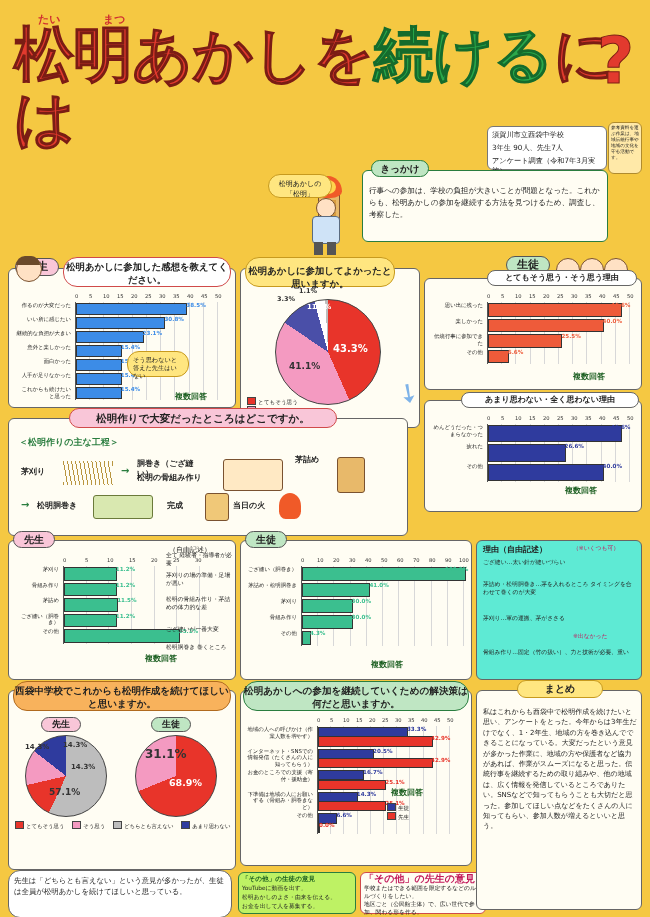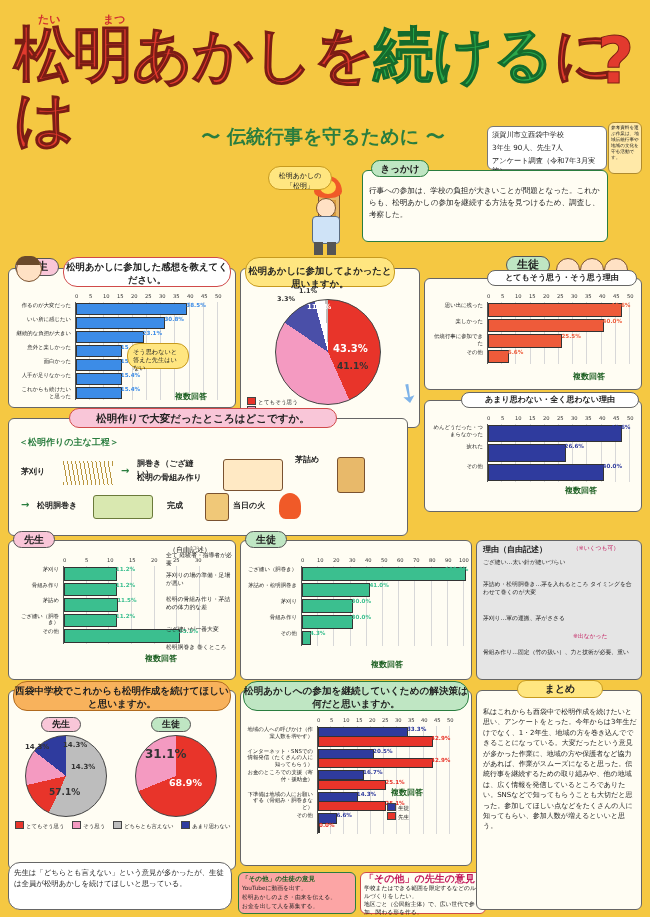--- a/index.html
+++ b/index.html
@@ -49,38 +49,37 @@
   .axis{position:absolute;font-size:5.2px;color:#333;}
   .bar{position:absolute;}
   .barlabel{position:absolute;font-size:5.6px;font-weight:bold;}
   .catlabel{position:absolute;font-size:5.4px;line-height:6.5px;text-align:right;}
   .gridline{position:absolute;width:1px;background:#d8d8d8;}
   .pie{position:absolute;border-radius:50%;}
   .legend{position:absolute;font-size:5.6px;line-height:8px;}
   .legend .sw{display:inline-block;width:7px;height:6px;margin-right:2px;vertical-align:-1px;border:0.5px solid #444;}
   .note{position:absolute;font-size:7px;font-weight:bold;color:#c2185b;}
   .arrow{position:absolute;color:#2a7d3f;font-weight:bold;}
-  .bubble{position:absolute;box-sizing:border-box;background:#fff;border:1.5px solid #666;border-radius:12px;font-size:7.2px;line-height:10px;padding:4px 5px;}
+  .bubble{position:absolute;box-sizing:border-box;background:#fff;border:1.5px solid #666;border-radius:12px;font-size:7.2px;line-height:10px;padding:4px 5px;margin-top:8px;}
   .tiny{font-size:5.8px;line-height:7.6px;}
   .face{position:absolute;border-radius:50%;background:#ffe1c4;border:1.2px solid #7a5230;}
 </style>
 </head>
 <body>
 
 <div class="poster">
 
   <div class="title-wrap">
     <span class="furi f1">たい</span>
     <span class="furi f2">まつ</span>
     <div class="maintitle">
       <span>松明あかし</span><span>を</span><span class="g">続ける</span><span>には</span>
     </div>
     <div class="qmark">?</div>
   </div>
-  <div class="subtitle">〜 伝統行事を守るために 〜</div>
 
   <div class="box" style="left:487px;top:126px;width:120px;height:44px;background:#fff;border-color:#777;">
     <div class="txt" style="left:4px;top:3px;width:112px;">須賀川市立西袋中学校</div>
     <div class="txt" style="left:4px;top:16px;width:112px;">3年生 90人、先生7人</div>
     <div class="txt" style="left:4px;top:29px;width:112px;">アンケート調査（令和7年3月実施）</div>
   </div>
   <div class="box" style="left:608px;top:122px;width:34px;height:52px;background:#ffe9a8;border-color:#b08b2e;">
     <div class="txt tiny" style="left:2px;top:2px;width:30px;font-size:4.6px;line-height:6px;">参考資料を運ぶ作業は、地域伝統行事や地域の文化を守る活動です。</div>
   </div>
 
@@ -180,21 +179,21 @@
   </div>
 
   <div class="box" style="left:240px;top:268px;width:180px;height:160px;background:#fffdf3;border-color:#666;">
     <div class="lbl hdr-yellow" style="left:4px;top:-12px;width:150px;height:30px;line-height:13px;font-size:9.4px;padding-top:6px;border-color:#c79a1e;">
       <span>松明あかしに参加してよかったと思いますか。</span>
     </div>
 
     <div class="pie" style="left:34px;top:30px;width:104px;height:104px;border:1.5px solid #444;
          background:conic-gradient(#e8342a 0deg 156deg, #f49ac1 156deg 304deg, #4a4fa8 304deg 345deg, #ffffff 345deg 357deg, #bdbdbd 357deg 360deg);"></div>
     <div class="barlabel" style="left:92px;top:74px;color:#fff;font-size:10px;">43.3%</div>
-    <div class="barlabel" style="left:48px;top:92px;color:#333;font-size:9px;margin-left:48px;">41.1%</div>
+    <div class="barlabel" style="left:48px;top:92px;color:#333;font-size:9px;">41.1%</div>
     <div class="barlabel" style="left:66px;top:34px;color:#fff;font-size:7px;">11.3%</div>
     <div class="barlabel" style="left:36px;top:26px;color:#333;font-size:6.5px;">3.3%</div>
     <div class="barlabel" style="left:58px;top:18px;color:#333;font-size:6.5px;">1.1%</div>
 
     <div class="legend" style="left:6px;top:128px;width:122px;">
       <div><span class="sw" style="background:#e8342a"></span><span>とてもそう思う</span></div>
       <div><span class="sw" style="background:#f49ac1"></span><span>そう思う</span></div>
       <div><span class="sw" style="background:#4a4fa8"></span><span>あまり思わない</span></div>
       <div><span class="sw" style="background:#ffffff"></span><span>全く思わない</span></div>
       <div><span class="sw" style="background:#bdbdbd"></span><span>無回答</span></div>
@@ -425,21 +424,21 @@
           <div class="catlabel" style="top: 0px; right: 2px; width: 51px;">ござ縫い（胴巻き）</div>
           <div class="catlabel" style="top: 16px; right: 2px; width: 51px;">茅詰め・松明胴巻き</div>
           <div class="catlabel" style="top: 32px; right: 2px; width: 51px;">茅刈り</div>
           <div class="catlabel" style="top: 48px; right: 2px; width: 51px;">骨組み作り</div>
           <div class="catlabel" style="top: 64px; right: 2px; width: 51px;">その他</div>
         </div>
     </div>
     <div class="note" style="left:130px;top:118px;font-size:8px;color:#1b5e20;">複数回答</div>
   </div>
 
-  <div class="box" style="left:476px;top:540px;width:166px;height:140px;background:#e5e5e5;border-color:#666;">
+  <div class="box" style="left:476px;top:540px;width:166px;height:140px;background:#5eead4;border-color:#666;">
     <div class="txt" style="left:6px;top:4px;font-size:8px;font-weight:bold;">理由（自由記述）</div>
     <div class="txt tiny" style="left:96px;top:4px;width:66px;color:#c2185b;">（※いくつも可）</div>
     <div class="txt tiny" style="left:6px;top:18px;width:154px;">ござ縫い…太い針が縫いづらい</div>
     <div class="txt tiny" style="left:6px;top:40px;width:154px;">茅詰め・松明胴巻き…茅を入れるところ タイミングを合わせて巻くのが大変</div>
     <div class="txt tiny" style="left:6px;top:74px;width:154px;">茅刈り…軍の運搬、茅がささる</div>
     <div class="txt tiny" style="left:96px;top:92px;width:64px;color:#c2185b;">※出なかった</div>
     <div class="txt tiny" style="left:6px;top:108px;width:154px;">骨組み作り…固定（竹の扱い）、力と技術が必要、重い</div>
   </div>
 
   <div class="box" style="left:8px;top:690px;width:228px;height:180px;background:#fffdf3;border-color:#666;">
@@ -536,21 +535,21 @@
         </div>
     </div>
 
     <div class="note" style="left:150px;top:96px;font-size:8px;color:#1b5e20;">複数回答</div>
     <div class="legend" style="left:146px;top:112px;">
       <div><span class="sw" style="background:#2f3b9e"></span><span>生徒</span></div>
       <div><span class="sw" style="background:#e8342a"></span><span>先生</span></div>
     </div>
   </div>
 
-  <div class="box" style="left:238px;top:872px;width:118px;height:42px;background:#fca5a5;border-color:#2a7d3f;padding-left:31px;">
+  <div class="box" style="left:238px;top:872px;width:118px;height:42px;background:#bef264;border-color:#2a7d3f;padding-left:31px;">
     <div class="txt" style="left:3px;top:1px;width:112px;font-size:6.6px;font-weight:bold;color:#1b5e20;">「その他」の生徒の意見</div>
     <div class="txt tiny" style="left:3px;top:12px;width:112px;">YouTubeに動画を出す。</div>
     <div class="txt tiny" style="left:3px;top:21px;width:112px;">松明あかしのよさ・由来を伝える。</div>
     <div class="txt tiny" style="left:3px;top:30px;width:112px;">お金を出して人を募集する。</div>
   </div>
 
   <div class="box" style="left:360px;top:872px;width:126px;height:42px;background:#fffdf3;border-color:#d04a4a;">
     <div class="txt" style="left:3px;top:1px;width:120px;font-size:10px;font-weight:bold;color:#c2185b;">「その他」の先生の意見</div>
     <div class="txt tiny" style="left:3px;top:12px;width:120px;">学校またはできる範囲を限定するなどのルールづくりをしたい。</div>
     <div class="txt tiny" style="left:3px;top:28px;width:120px;">地区ごと（公民館主体）で、広い世代で参加、関わる形を作る。</div>

